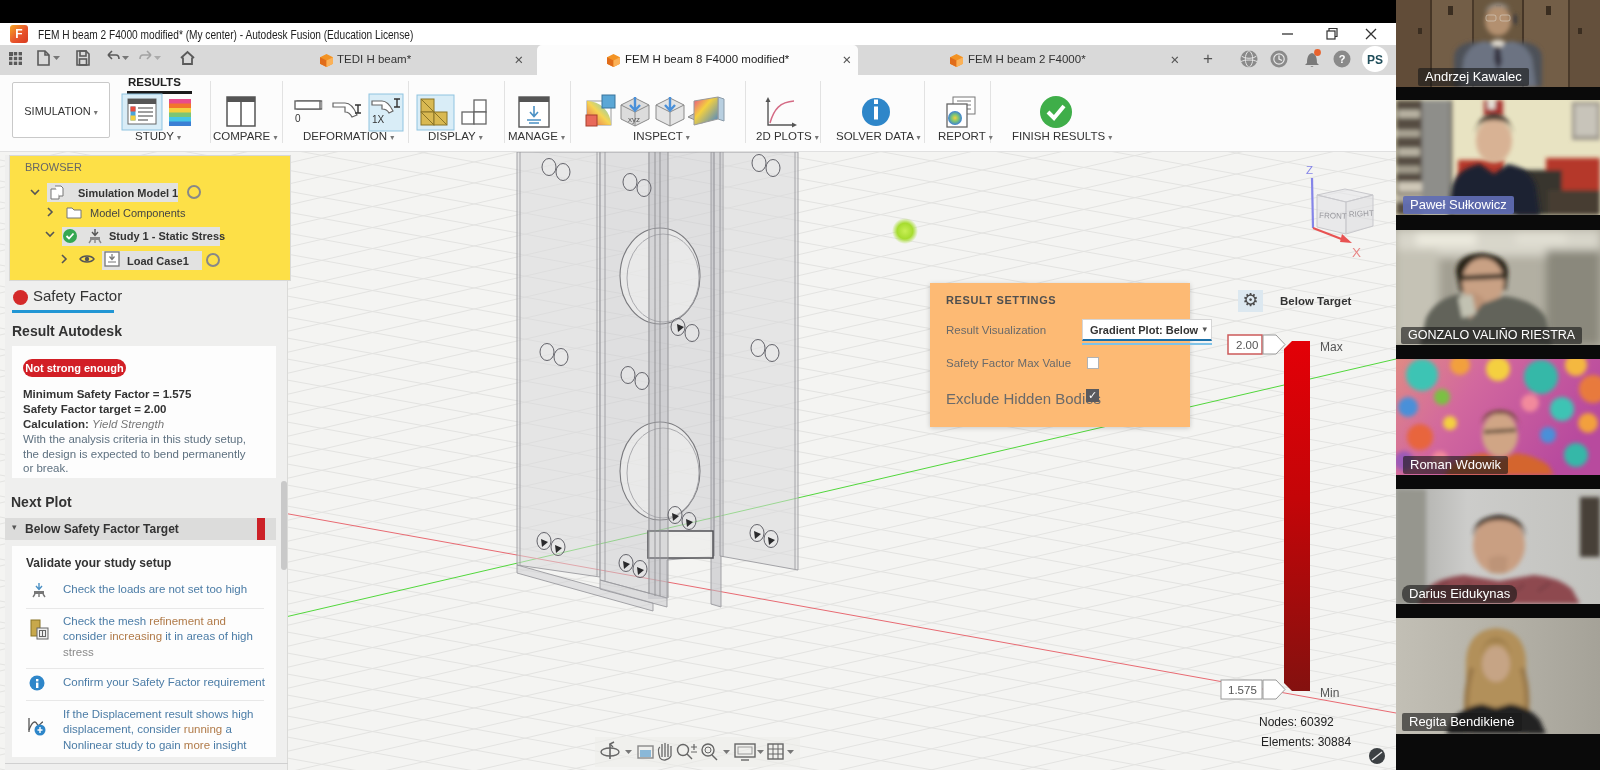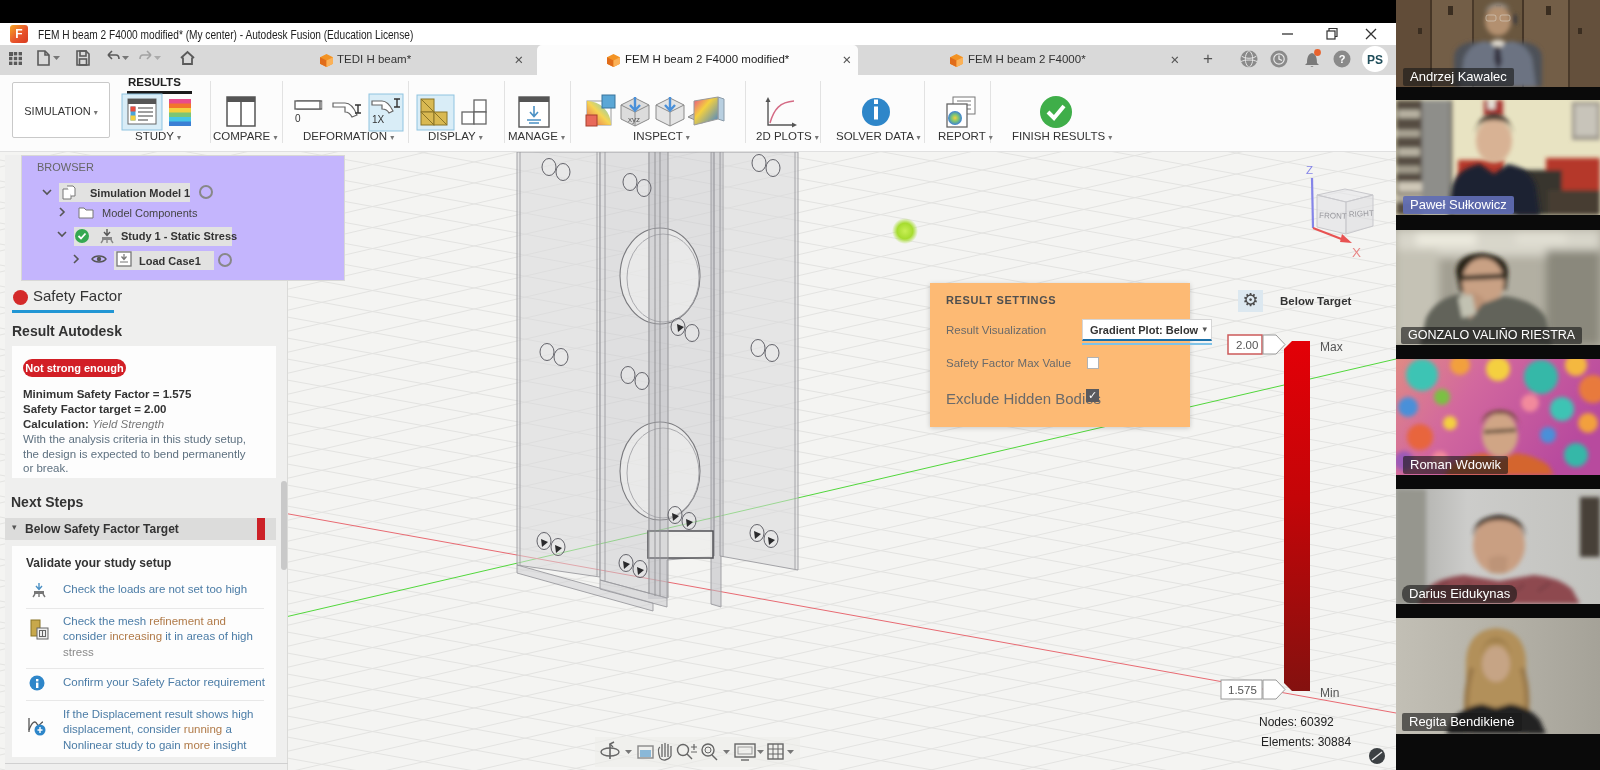--- a/index.html
+++ b/index.html
@@ -15,21 +15,21 @@
   .cube { position:absolute; width:13px; height:13px; }
   #toolbar { position:absolute; left:0; top:75px; width:1396px; height:77px; background:#fcfcfc; border-bottom:1px solid #e0e0e0; }
   #simbtn { position:absolute; left:12px; top:7px; width:98px; height:56px; background:#fff; border:1px solid #c9c9c9; border-radius:2px; font-size:11px; color:#333; text-align:center; line-height:56px; }
   #resultslbl { position:absolute; left:128px; top:1px; font-size:11.5px; font-weight:bold; color:#222; }
   #resultsline { position:absolute; left:127px; top:16px; width:65px; height:3px; background:#1a1a1a; }
   .tgroup-label { position:absolute; top:55px; font-size:11.5px; color:#333; white-space:nowrap; }
   .caret { color:#777; font-size:8px; }
   #canvas { position:absolute; left:0; top:152px; width:1396px; height:618px; overflow:hidden; }
   
   #panel { position:absolute; left:5px; top:155px; width:283px; height:615px; background:#efefee; border-right:1px solid #dadad8; }
-  #browserbox { position:absolute; left:16px; top:0px; width:324px; height:126px; background:#c4b5fd; border:1px solid #d8d8d6; }
+  #browserbox { position:absolute; left:4px; top:0px; width:282px; height:126px; background:#fde047; border:1px solid #d8d8d6; }
   #sidebar { position:absolute; left:1396px; top:0; width:204px; height:770px; background:#0a0a0a; overflow:hidden; }
   .tile { position:absolute; left:0; width:204px; overflow:hidden; }
   .nlabel { position:absolute; font-size:13px; color:#fff; background:rgba(25,25,25,0.62); padding:1px 7px 2px 7px; border-radius:2px; white-space:nowrap; }
 </style>
 </head>
 <body>
 <div id="app">
   <div id="canvas">
     <svg width="1396" height="618" viewBox="0 0 1396 618" style="position:absolute;left:0;top:0;">
       <defs>
@@ -255,21 +255,21 @@
       <circle cx="143" cy="14" r="13" fill="#fff"></circle>
       <text x="143" y="18.5" font-size="12" fill="#1f4d5a" stroke="none" text-anchor="middle" font-weight="bold" font-family="Liberation Sans">PS</text>
     </svg>
   </div>
   <div id="activetab">
     <div class="cube" style="left:70px;top:8px;"><svg width="13" height="13">
           <polygon points="6.5,0 13,3.2 13,9.8 6.5,13 0,9.8 0,3.2" fill="#f39324"></polygon>
           <polygon points="0,3.2 6.5,6.4 6.5,13 0,9.8" fill="#e06c1a"></polygon>
           <polygon points="6.5,6.4 13,3.2 13,9.8 6.5,13" fill="#fbb157"></polygon>
         </svg></div>
-    <div class="tab-label" style="left:88px;color:#222;">FEM H beam 2 F4000 modified*</div>
+    <div class="tab-label" style="left:88px;color:#222;">FEM H beam 8 F4000 modified*</div>
     <div class="tab-label" style="left:305px;color:#555;">✕</div>
   </div>
   <div id="tab3" style="position:absolute;left:860px;top:45px;width:330px;height:30px;">
     <div class="cube" style="left:90px;top:8px;"><svg width="13" height="13">
           <polygon points="6.5,0 13,3.2 13,9.8 6.5,13 0,9.8 0,3.2" fill="#f39324"></polygon>
           <polygon points="0,3.2 6.5,6.4 6.5,13 0,9.8" fill="#e06c1a"></polygon>
           <polygon points="6.5,6.4 13,3.2 13,9.8 6.5,13" fill="#fbb157"></polygon>
         </svg></div>
     <div class="tab-label" style="left:108px;">FEM H beam 2 F4000*</div>
     <div class="tab-label" style="left:310px;color:#555;">✕</div>
@@ -480,21 +480,21 @@
     </div>
     <div style="position:absolute;left:8px;top:135px;width:15px;height:15px;border-radius:50%;background:#d42a2a;"></div>
     <div style="position:absolute;left:28px;top:132px;font-size:15px;color:#333;">Safety Factor</div>
     <div style="position:absolute;left:7px;top:155px;width:102px;height:3px;background:#2196d4;"></div>
     <div style="position:absolute;left:7px;top:168px;font-size:14px;font-weight:bold;color:#333;">Result Autodesk</div>
     <div style="position:absolute;left:7px;top:191px;width:264px;height:132px;background:#fdfdfd;">
       <div style="position:absolute;left:11px;top:13px;width:103px;height:18px;background:#d21f26;border-radius:9px;color:#fff;font-size:11px;font-weight:bold;text-align:center;line-height:18px;">Not strong enough</div>
       <div style="position:absolute;left:11px;top:41px;font-size:11.5px;font-weight:bold;color:#333;line-height:15px;">Minimum Safety Factor = 1.575<br>Safety Factor target = 2.00<br>Calculation: <span style="font-weight:normal;font-style:italic;color:#777;">Yield Strength</span></div>
       <div style="position:absolute;left:11px;top:86px;font-size:11.5px;color:#5e7180;line-height:14.6px;">With the analysis criteria in this study setup,<br>the design is expected to bend permanently<br>or break.</div>
     </div>
-    <div style="position:absolute;left:6px;top:339px;font-size:14px;font-weight:bold;color:#333;">Next Steps</div>
+    <div style="position:absolute;left:6px;top:339px;font-size:14px;font-weight:bold;color:#333;">Next Plot</div>
     <div style="position:absolute;left:0px;top:363px;width:271px;height:22px;background:#dcdcdb;">
       <span style="position:absolute;left:7px;top:4px;font-size:9px;color:#555;">▾</span>
       <span style="position:absolute;left:20px;top:4px;font-size:12px;font-weight:bold;color:#333;">Below Safety Factor Target</span>
       <span style="position:absolute;left:252px;top:0px;width:8px;height:22px;background:#cc2127;"></span>
     </div>
     <div style="position:absolute;left:7px;top:391px;width:264px;height:211px;background:#fdfdfd;">
       <div style="position:absolute;left:14px;top:10px;font-size:12px;font-weight:bold;color:#333;">Validate your study setup</div>
       <svg width="40" height="200" style="position:absolute;left:14px;top:22px;">
         <g transform="translate(6,15)">
             <path d="M7 0 L7 6 M4 3 L7 6.5 L10 3" stroke="#4a90c4" stroke-width="1.4" fill="none"></path>
@@ -565,21 +565,21 @@
       <ellipse cx="102" cy="21" rx="13" ry="15" fill="#b3906f"></ellipse>
       <path d="M89 13 Q90 4 102 3 Q114 4 115 13 L113 9 Q108 6 102 6.5 Q95 6 91 11 Z" fill="#8f8d88"></path>
       <path d="M68 58 Q74 44 88 41 L100 44 L104 44 L116 41 Q130 44 136 58 L140 87 L64 87 Z" fill="#6c7382"></path>
       <path d="M95 42 L102 52 L109 42 L105 40 L99 40 Z" fill="#e2ddd2"></path>
       <path d="M99 46 L104 46 L106 62 L102 70 L98 60 Z" fill="#343341"></path>
       <rect x="116" y="15" width="5" height="9" fill="#3a3a3c"></rect>
     </g>
     <rect x="90" y="15" width="10" height="6" rx="2" fill="none" stroke="rgba(225,222,212,0.65)" stroke-width="0.8"></rect>
     <rect x="104" y="15" width="10" height="6" rx="2" fill="none" stroke="rgba(225,222,212,0.65)" stroke-width="0.8"></rect>
    </svg>
-   <div class="nlabel" style="left:7px;top:68px;">Andrzej Kawalec</div>
+   <div class="nlabel" style="left:22px;top:68px;">Andrzej Kawalec</div>
   </div>
 
   <div class="tile" style="top:100px;height:115px;">
    <svg width="204" height="115">
     <rect width="204" height="115" fill="#e8e3c2"></rect>
     <g filter="url(#b2)">
       <rect x="0" y="0" width="56" height="115" fill="#564e43"></rect>
       <rect x="2" y="10" width="22" height="8" fill="#b8b2a2"></rect>
       <rect x="0" y="30" width="24" height="7" fill="#aaa494"></rect>
       <rect x="2" y="48" width="22" height="8" fill="#b8b2a2"></rect>

